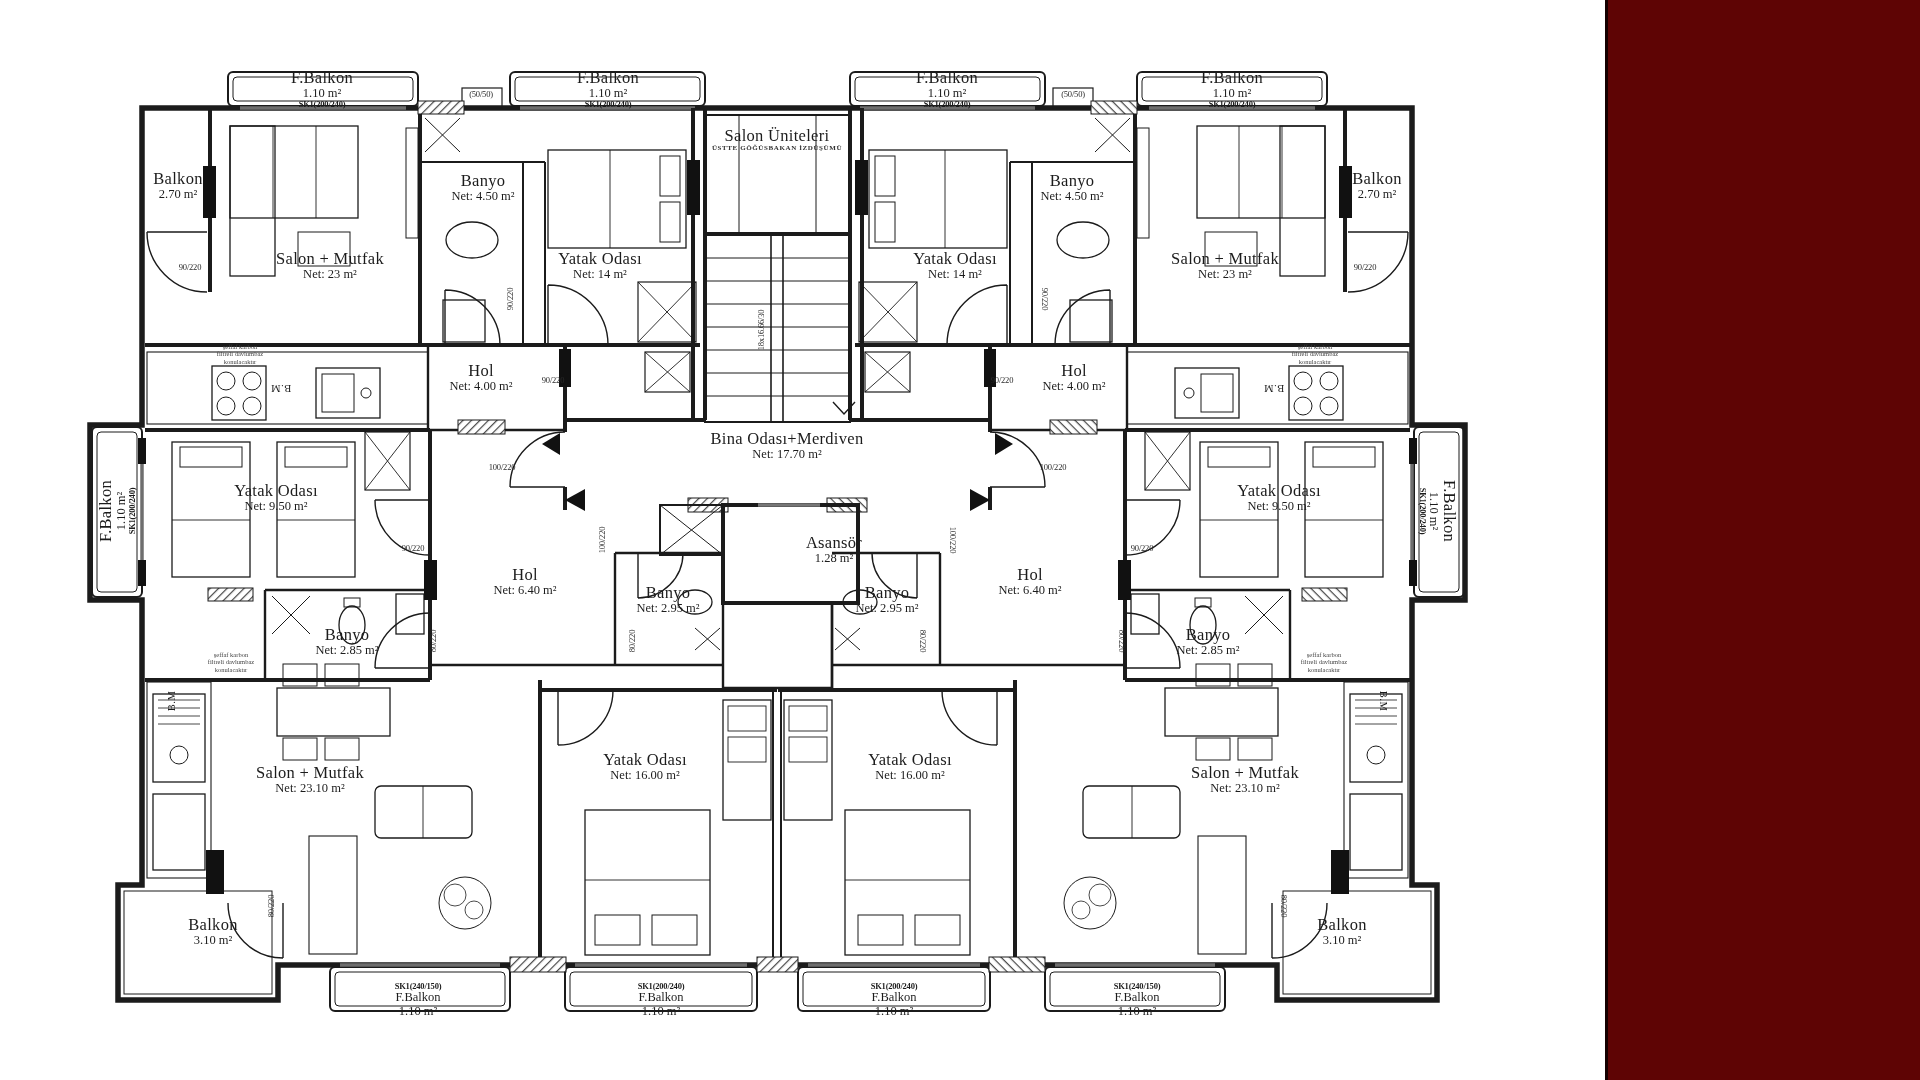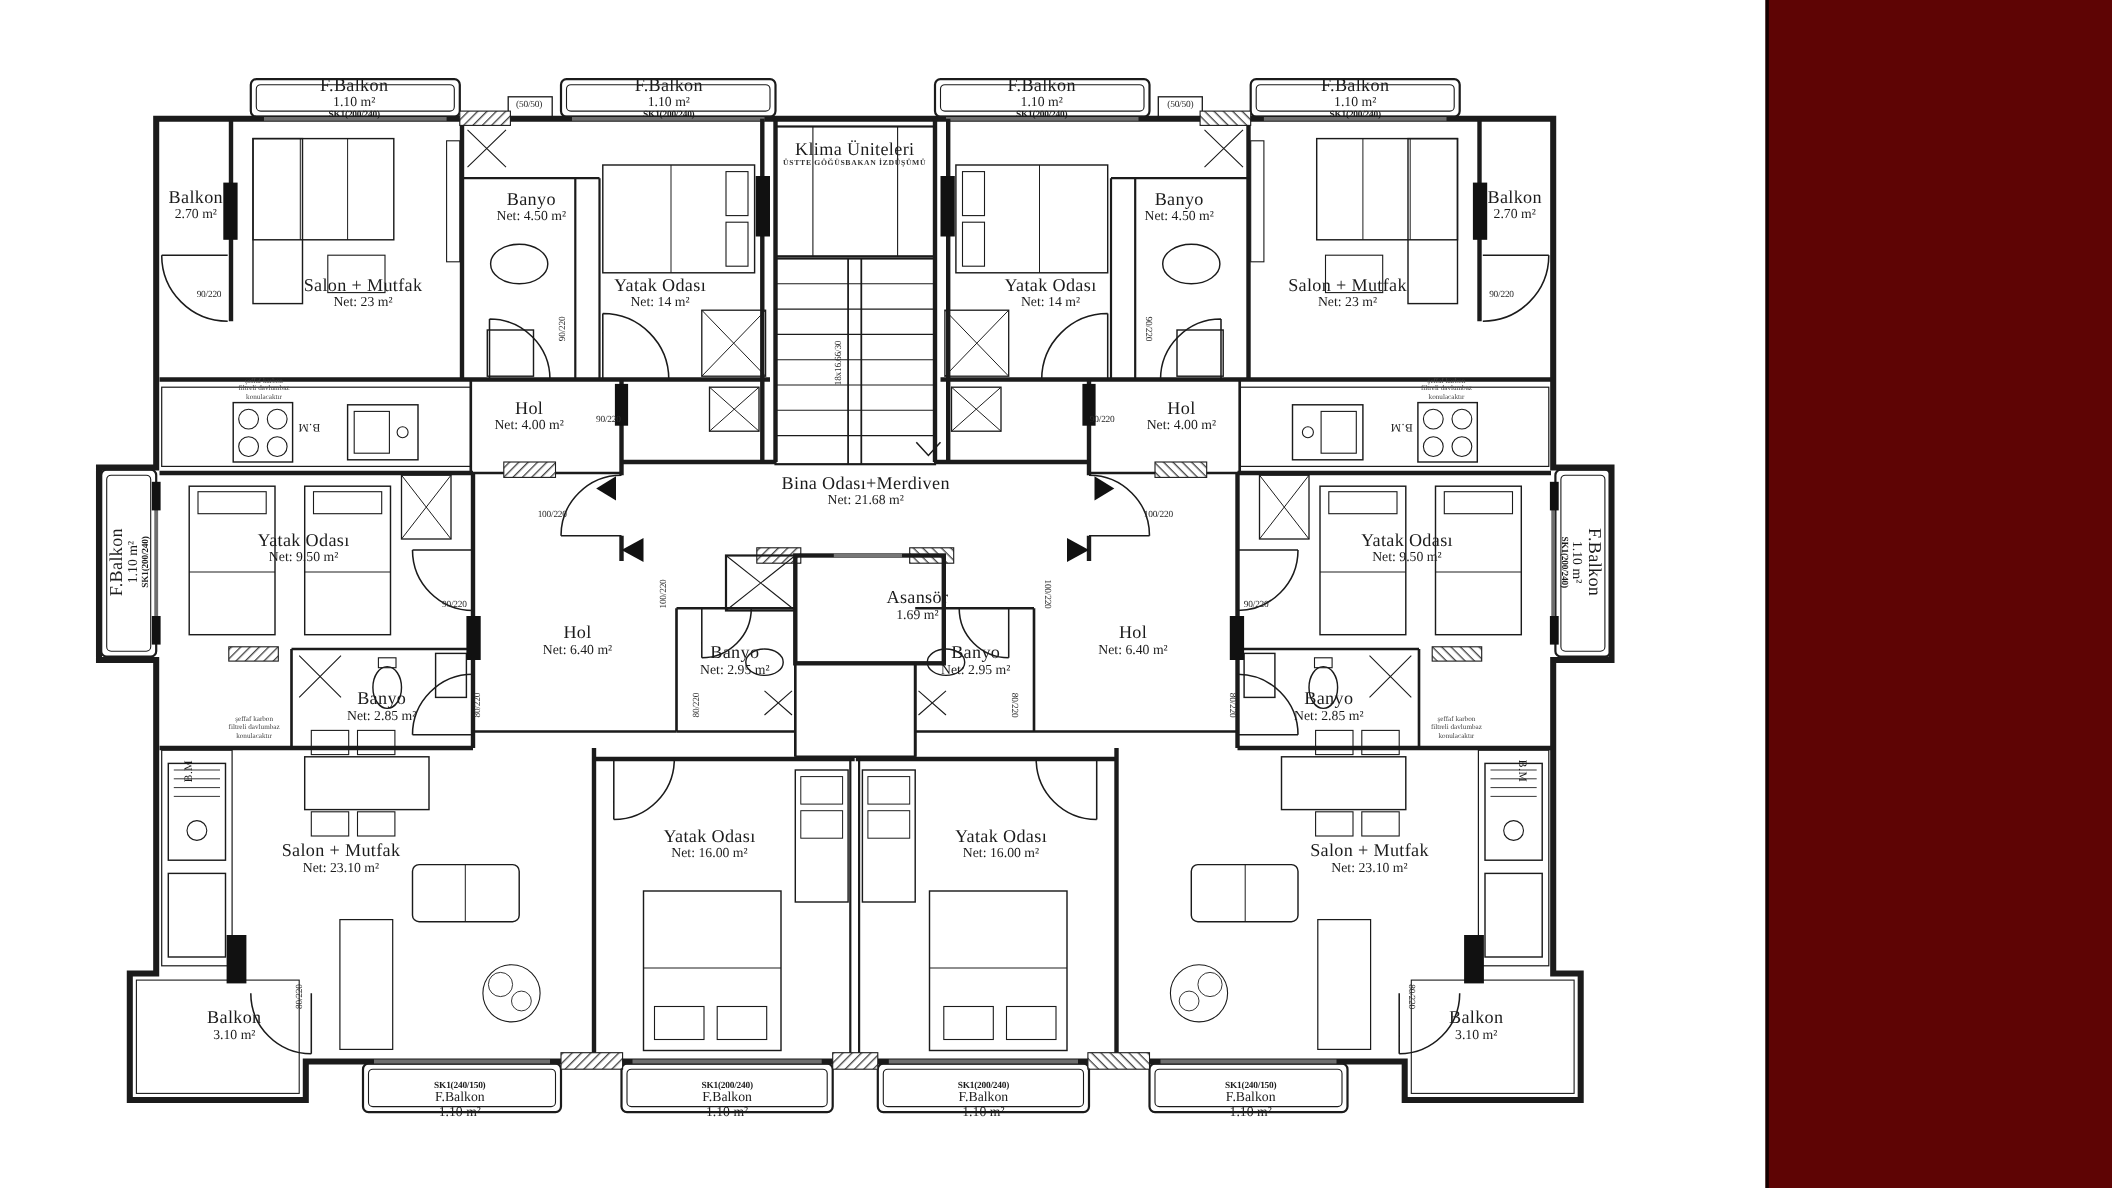--- a/index.html
+++ b/index.html
@@ -333,28 +333,28 @@
       <div class="lbl" style="left: 910px; top: 767px;">
         <div class="t">Yatak Odası</div>
         <div class="s">Net: 16.00 m²</div>
       </div>
       <div class="lbl" style="left: 1342px; top: 932px;">
         <div class="t">Balkon</div>
         <div class="s">3.10 m²</div>
       </div>
       <div class="lbl" style="left: 787px; top: 446px;">
         <div class="t">Bina Odası+Merdiven</div>
-        <div class="s">Net: 21.68 m²</div>
+        <div class="s">Net: 17.70 m²</div>
       </div>
       <div class="lbl" style="left: 834px; top: 550px;">
         <div class="t">Asansör</div>
-        <div class="s">1.69 m²</div>
+        <div class="s">1.28 m²</div>
       </div>
       <div class="lbl" style="left: 777px; top: 140px;">
-        <div class="t">Klima Üniteleri</div>
+        <div class="t">Salon Üniteleri</div>
         <div class="k2">ÜSTTE GÖĞÜSBAKAN İZDÜŞÜMÜ</div>
       </div>
       <div class="lbl" style="left: 322px; top: 89px;">
         <div class="t">F.Balkon</div>
         <div class="s">1.10 m²</div>
         <div class="k">SK1(200/240)</div>
       </div>
       <div class="lbl" style="left: 608px; top: 89px;">
         <div class="t">F.Balkon</div>
         <div class="s">1.10 m²</div>

